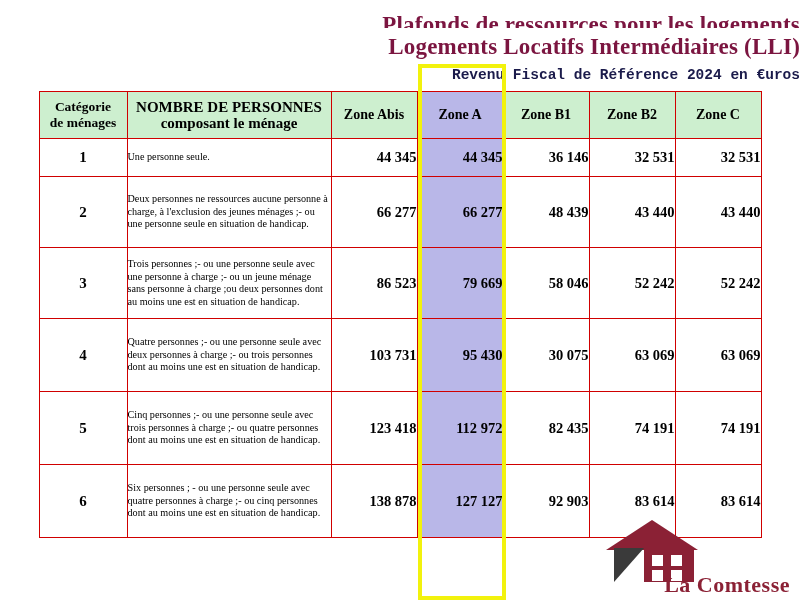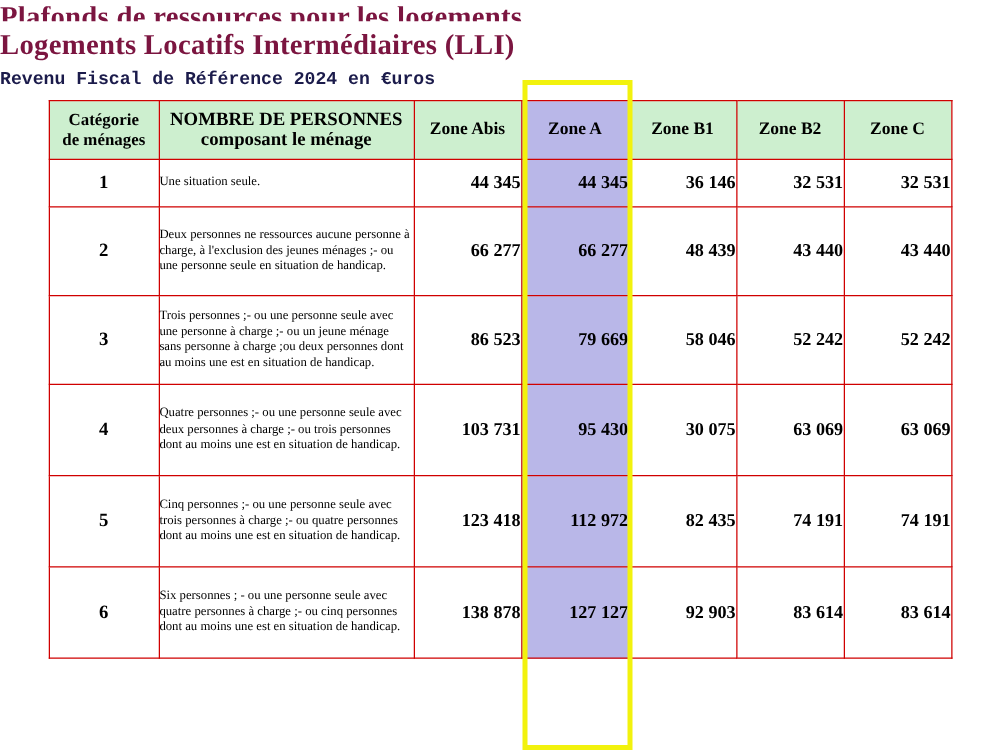--- a/index.html
+++ b/index.html
@@ -13,22 +13,22 @@
     font-family: "Liberation Serif", serif;
     overflow: hidden;
     position: relative;
   }
   #page {
     position: relative;
     width: 800px;
     height: 600px;
   }
   .title-block {
-    text-align: left;
-    padding-top: 5px;
+    text-align: right;
+    padding-top: 16px;
   }
   .title-line1 {
     font-family: "Liberation Serif", serif;
     font-size: 23px;
     font-weight: bold;
     color: #7b1540;
     letter-spacing: 0.2px;
     line-height: 18px;
     height: 12px;
     overflow: hidden;
@@ -199,21 +199,21 @@
         <th class="hdr">Zone Abis</th>
         <th class="hdr zoneA">Zone A</th>
         <th class="hdr">Zone B1</th>
         <th class="hdr">Zone B2</th>
         <th class="hdr">Zone C</th>
       </tr>
     </thead>
     <tbody>
       <tr style="height:38px">
         <td class="cat">1</td>
-        <td class="desc">Une situation seule.</td>
+        <td class="desc">Une personne seule.</td>
         <td class="val">44 345</td>
         <td class="val zoneA">44 345</td>
         <td class="val">36 146</td>
         <td class="val">32 531</td>
         <td class="val">32 531</td>
       </tr>
       <tr style="height:71px">
         <td class="cat">2</td>
         <td class="desc">Deux personnes ne ressources aucune personne à charge, à l'exclusion des jeunes ménages ;- ou une personne seule en situation de handicap.</td>
         <td class="val">66 277</td>
@@ -256,14 +256,27 @@
         <td class="val zoneA">127 127</td>
         <td class="val">92 903</td>
         <td class="val">83 614</td>
         <td class="val">83 614</td>
       </tr>
     </tbody>
   </table>
 
   <div class="highlight-box" style="left:418px; top:64px; width:88px; height:536px;"></div>
 
+  <div class="logo">
+    <div class="house">
+      <div class="roof"></div>
+      <div class="body-left"></div>
+      <div class="body-right">
+        <div class="win" style="left:8px; top:7px;"></div>
+        <div class="win" style="left:27px; top:7px;"></div>
+        <div class="win" style="left:8px; top:22px;"></div>
+        <div class="win" style="left:27px; top:22px;"></div>
+      </div>
+    </div>
+    <div class="brand">La Comtesse</div>
+  </div>
 
 </div>
 
 </body></html>

